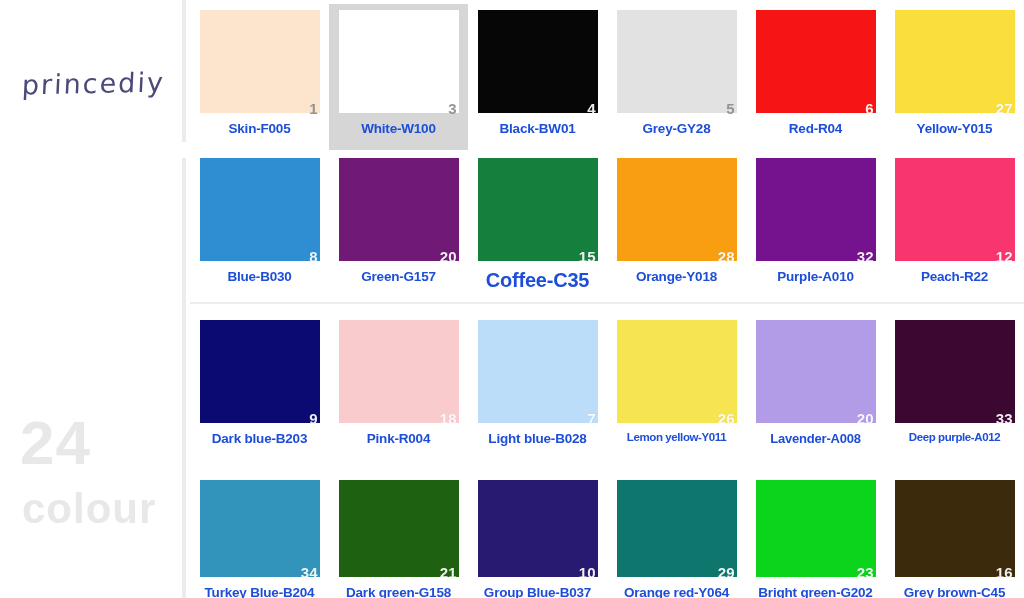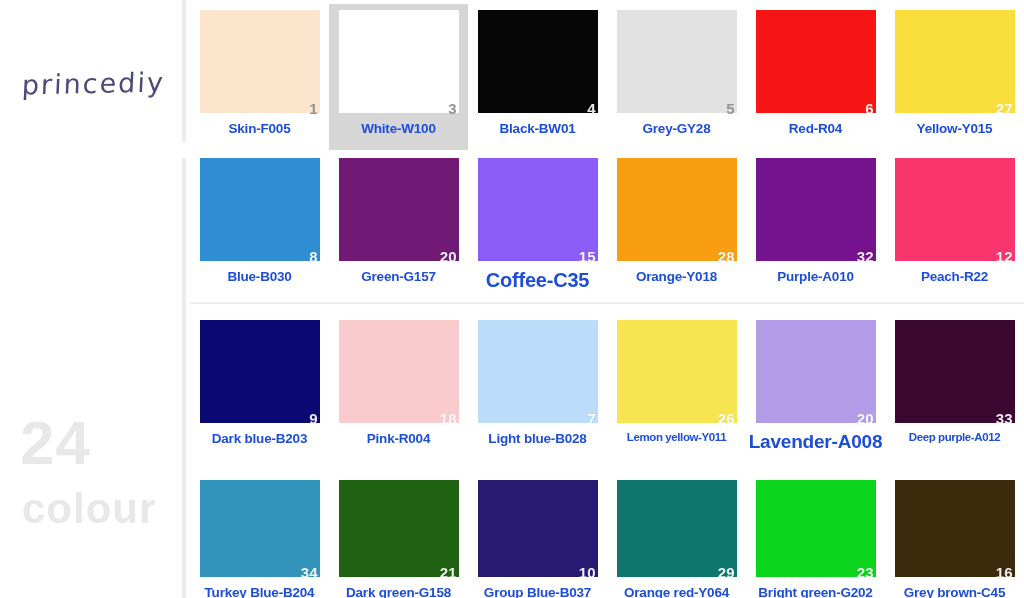--- a/index.html
+++ b/index.html
@@ -142,21 +142,21 @@
     font-family: "Liberation Sans", sans-serif;
     font-size: 13.5px;
     font-weight: bold;
     color: #1d4ed8;
     letter-spacing: -0.2px;
     white-space: nowrap;
     text-align: center;
   }
   .caption.sm   { font-size: 11.5px; letter-spacing: -0.4px; }
   .caption.lg   { font-size: 20px; }
-  .caption.md   { font-size: 19px; }
+  .caption.md   { font-size: 13px; }
 </style>
 </head>
 <body>
 
 <div id="page">
 
   <div id="left-panel">
     <div id="brand-logo">princediy</div>
     <div id="count-big">24</div>
     <div id="count-word">colour</div>
@@ -213,21 +213,21 @@
           </div>
           <div class="caption">Blue-B030</div>
         </div>
         <div class="cell">
           <div class="chip" style="background: #701a75;">
             <span class="idx">20</span>
           </div>
           <div class="caption">Green-G157</div>
         </div>
         <div class="cell">
-          <div class="chip" style="background: #8b5cf6;">
+          <div class="chip" style="background: #15803d;">
             <span class="idx">15</span>
           </div>
           <div class="caption lg">Coffee-C35</div>
         </div>
         <div class="cell">
           <div class="chip" style="background: rgb(249, 158, 17);">
             <span class="idx">28</span>
           </div>
           <div class="caption">Orange-Y018</div>
         </div>

